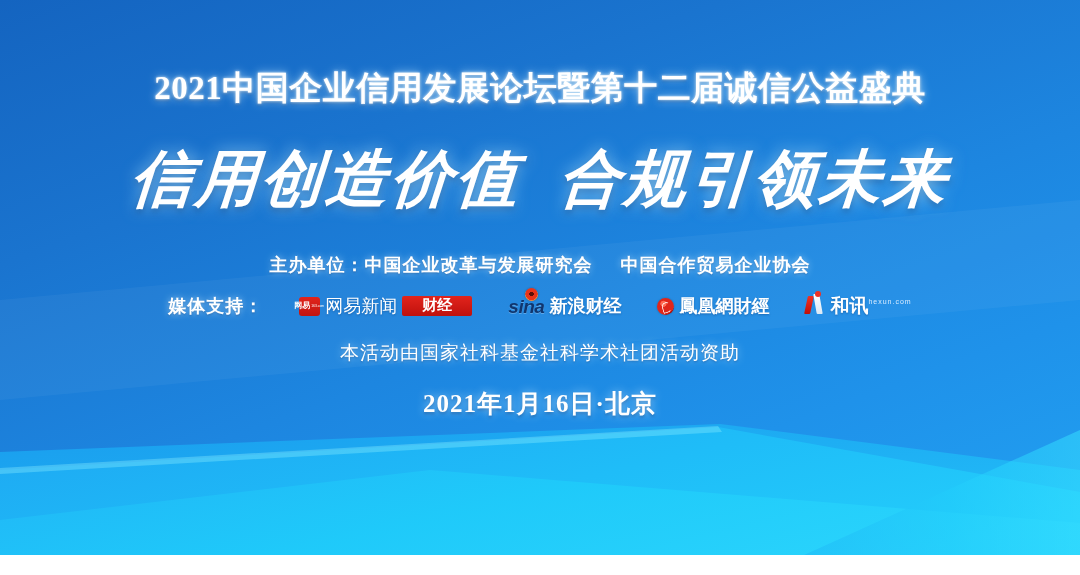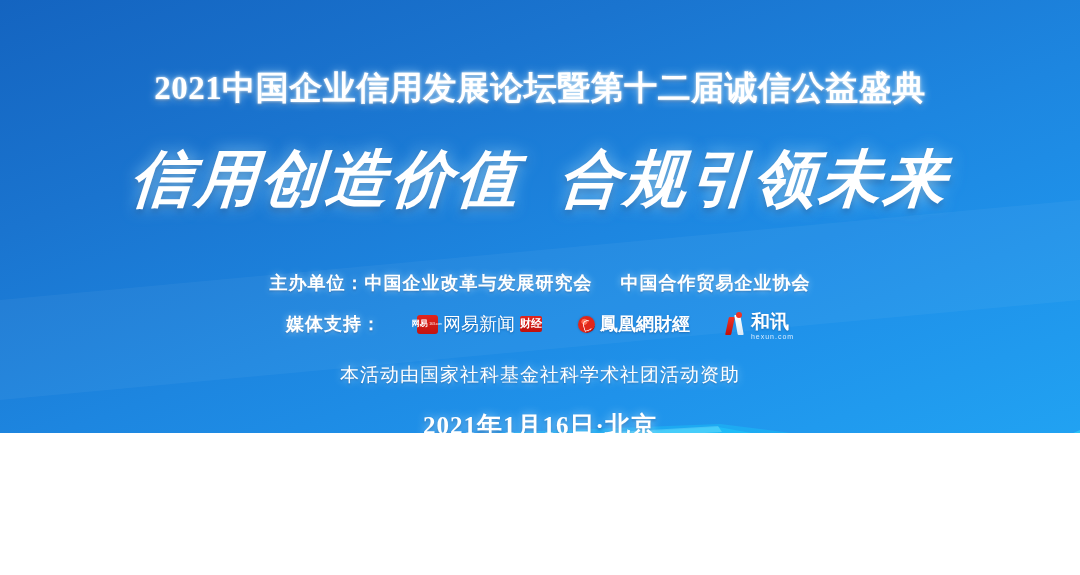--- a/index.html
+++ b/index.html
@@ -3,21 +3,21 @@
 <meta charset="utf-8">
 <style>
   * { margin:0; padding:0; box-sizing:border-box; }
   html, body {
     width:1080px; height:575px;
     font-family:"Liberation Sans", sans-serif;
     overflow:hidden;
   }
   #poster {
     position:relative;
-    width:1080px; height:433px;
+    width:1080px; height:555px;
     background:linear-gradient(160deg,#1464c0 0%,#1a74cf 28%,#1d86e0 55%,#1f92ea 75%,#21a2f2 100%);
     overflow:hidden;
   }
   
   .wave { position:absolute; left:0; top:0; width:1080px; height:575px; pointer-events:none; }
   
   .content {
     position:relative;
     z-index:5;
     width:100%; height:100%;
@@ -41,21 +41,21 @@
     font-style:italic;
     font-size:62px;
     color:#ffffff;
     letter-spacing:3px;
     text-shadow:0 0 16px rgba(170,225,255,.75), 0 3px 6px rgba(8,50,110,.5);
     transform:skewX(-4deg);
     white-space:nowrap;
   }
   .headline .gap { display:inline-block; width:38px; }
   .organizer {
-    margin-top:50px;
+    margin-top:32px;
     font-family:"Liberation Serif", serif;
     font-weight:bold;
     font-size:18px;
     color:#ffffff;
     letter-spacing:1px;
     text-shadow:0 0 7px rgba(185,228,255,.75), 0 1px 2px rgba(8,50,110,.45);
     white-space:nowrap;
   }
   .organizer .org-gap { display:inline-block; width:28px; }
 
@@ -85,21 +85,21 @@
   .ne-mark .ne-cn { font-size:8px; font-weight:bold; font-family:"Liberation Serif",serif; }
   .ne-mark .ne-en { font-size:4px; transform:scale(.85); }
   .ne-text {
     font-family:"Liberation Serif", serif; font-weight:normal;
     font-size:18px; color:#ffffff; letter-spacing:0;
     text-shadow:0 1px 2px rgba(8,50,110,.4);
   }
   .ne-badge {
     background:linear-gradient(180deg,#e2241c 0%,#bf110d 100%);
     color:#fff; font-family:"Liberation Serif",serif; font-weight:bold;
-    font-size:11px; padding:2px 0 3px; border-radius:2px; line-height:1;
+    font-size:15px; padding:2px 20px 3px; border-radius:2px; line-height:1;
   }
 
   
   .sina-mark { position:relative; display:flex; align-items:flex-end; }
   .sina-word {
     font-family:"Liberation Sans", sans-serif;
     font-weight:bold; font-style:italic;
     font-size:19px; color:#10366e; line-height:1;
     letter-spacing:-0.5px;
     text-shadow:0 1px 0 rgba(255,255,255,.25);
@@ -145,21 +145,21 @@
   }
   .hx-mark .bar-r{
     position:absolute; left:10px; top:0px; width:6px; height:20px;
     background:linear-gradient(180deg,#ffffff,#dbe9f6);
     transform:skewX(10deg); border-radius:1px;
   }
   .hx-mark .dot{
     position:absolute; left:10px; top:-3px; width:6px; height:6px;
     border-radius:50%; background:#ef3224;
   }
-  .hx-block { display:flex; flex-direction:column; line-height:1; }
+  .hx-block { display:flex; flex-direction:row; line-height:1; }
   .hx-text {
     font-family:"Liberation Serif", serif; font-weight:bold;
     font-size:19px; color:#ffffff;
     text-shadow:0 1px 2px rgba(8,50,110,.4);
   }
   .hx-url {
     font-family:"Liberation Sans", sans-serif;
     font-size:7px; color:#d9ecff; letter-spacing:1px;
     margin-top:2px; text-align:center;
   }
@@ -245,20 +245,27 @@
 
       <span class="logo">
         <span class="ne-mark">
           <span class="ne-cn">网易</span>
           <span class="ne-en">163.com</span>
         </span>
         <span class="ne-text">网易新闻</span>
         <span class="ne-badge">财经</span>
       </span>
 
+      <span class="logo">
+        <span class="sina-mark">
+          <span class="sina-eye"></span>
+          <span class="sina-word">sina</span>
+        </span>
+        <span class="sina-text">新浪财经</span>
+      </span>
 
       <span class="logo">
         <span class="ph-mark"></span>
         <span class="ph-text">鳳凰網財經</span>
       </span>
 
       <span class="logo">
         <span class="hx-mark">
           <span class="bar-l"></span>
           <span class="bar-r"></span>

